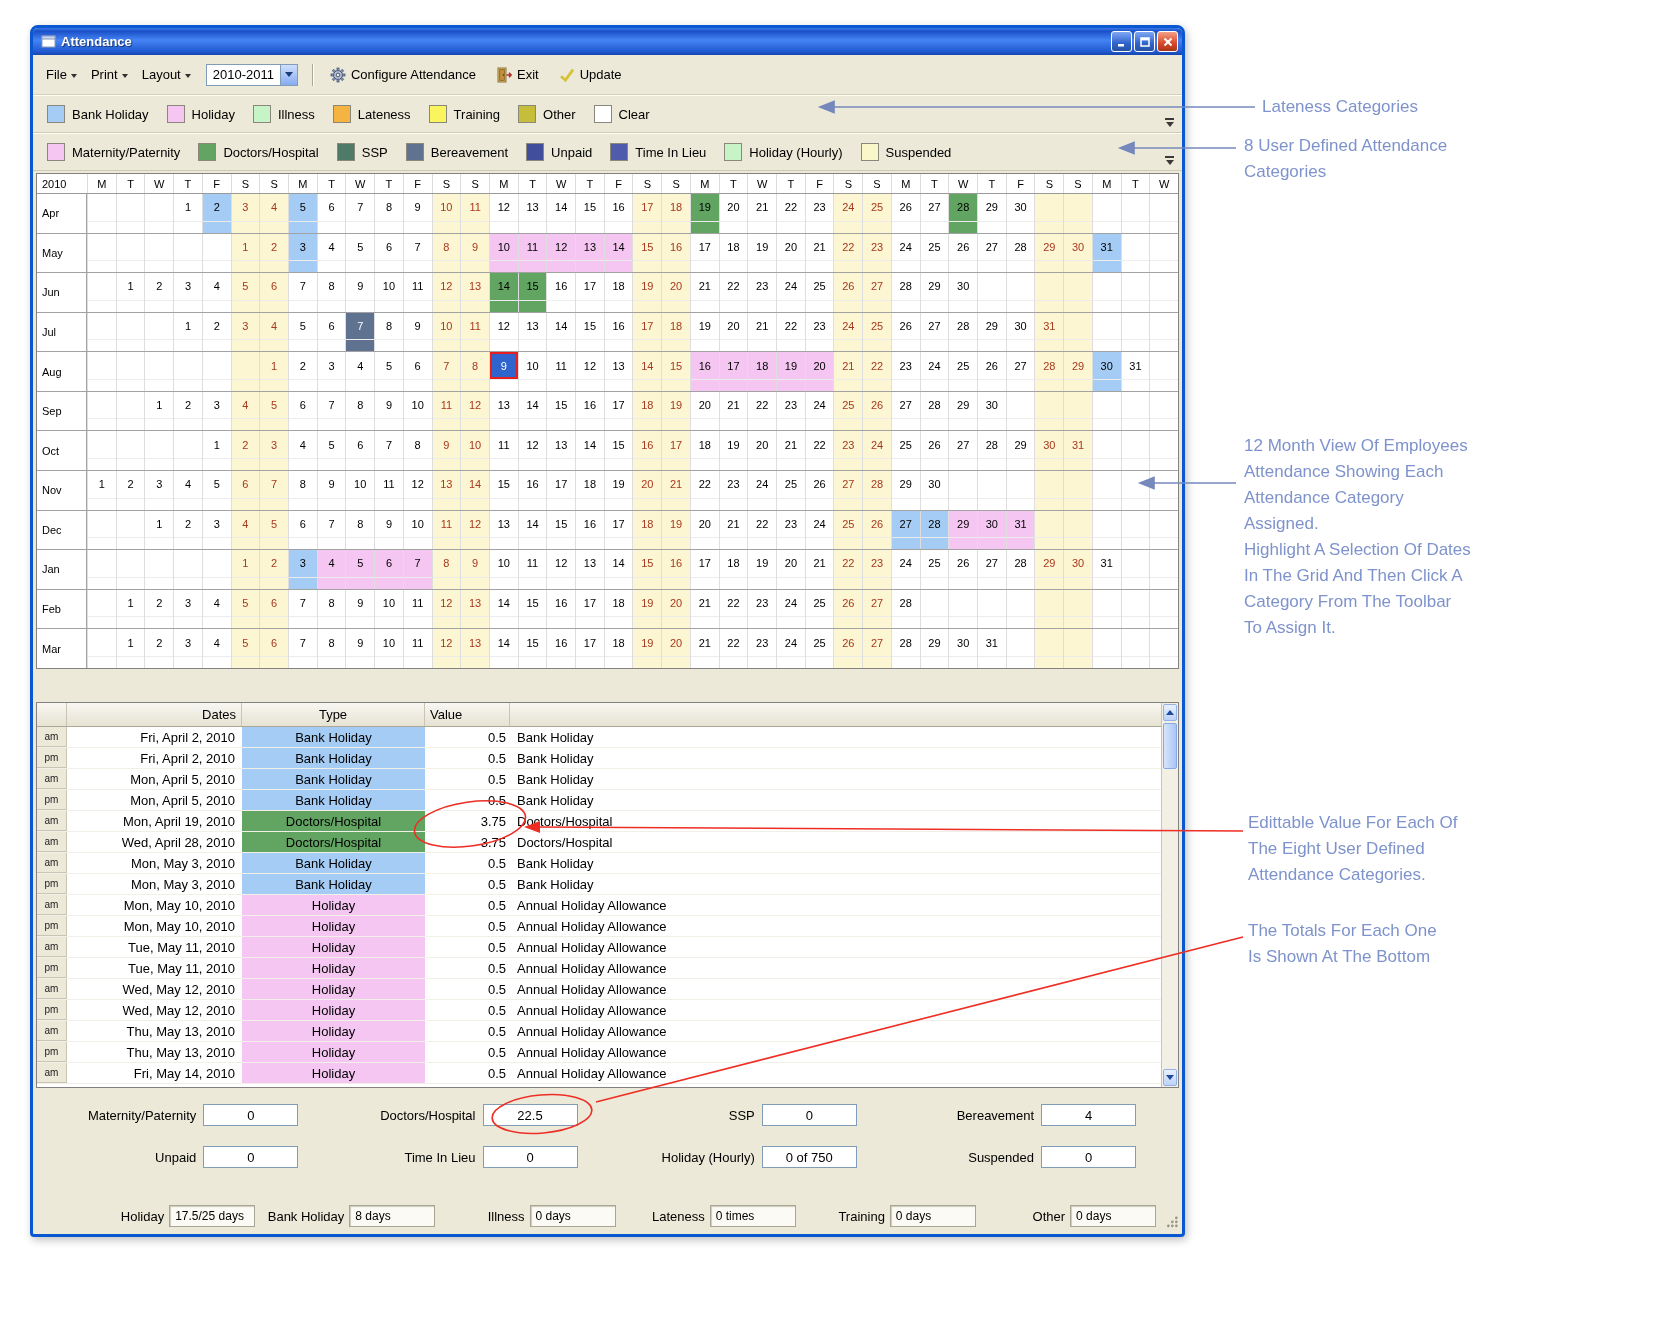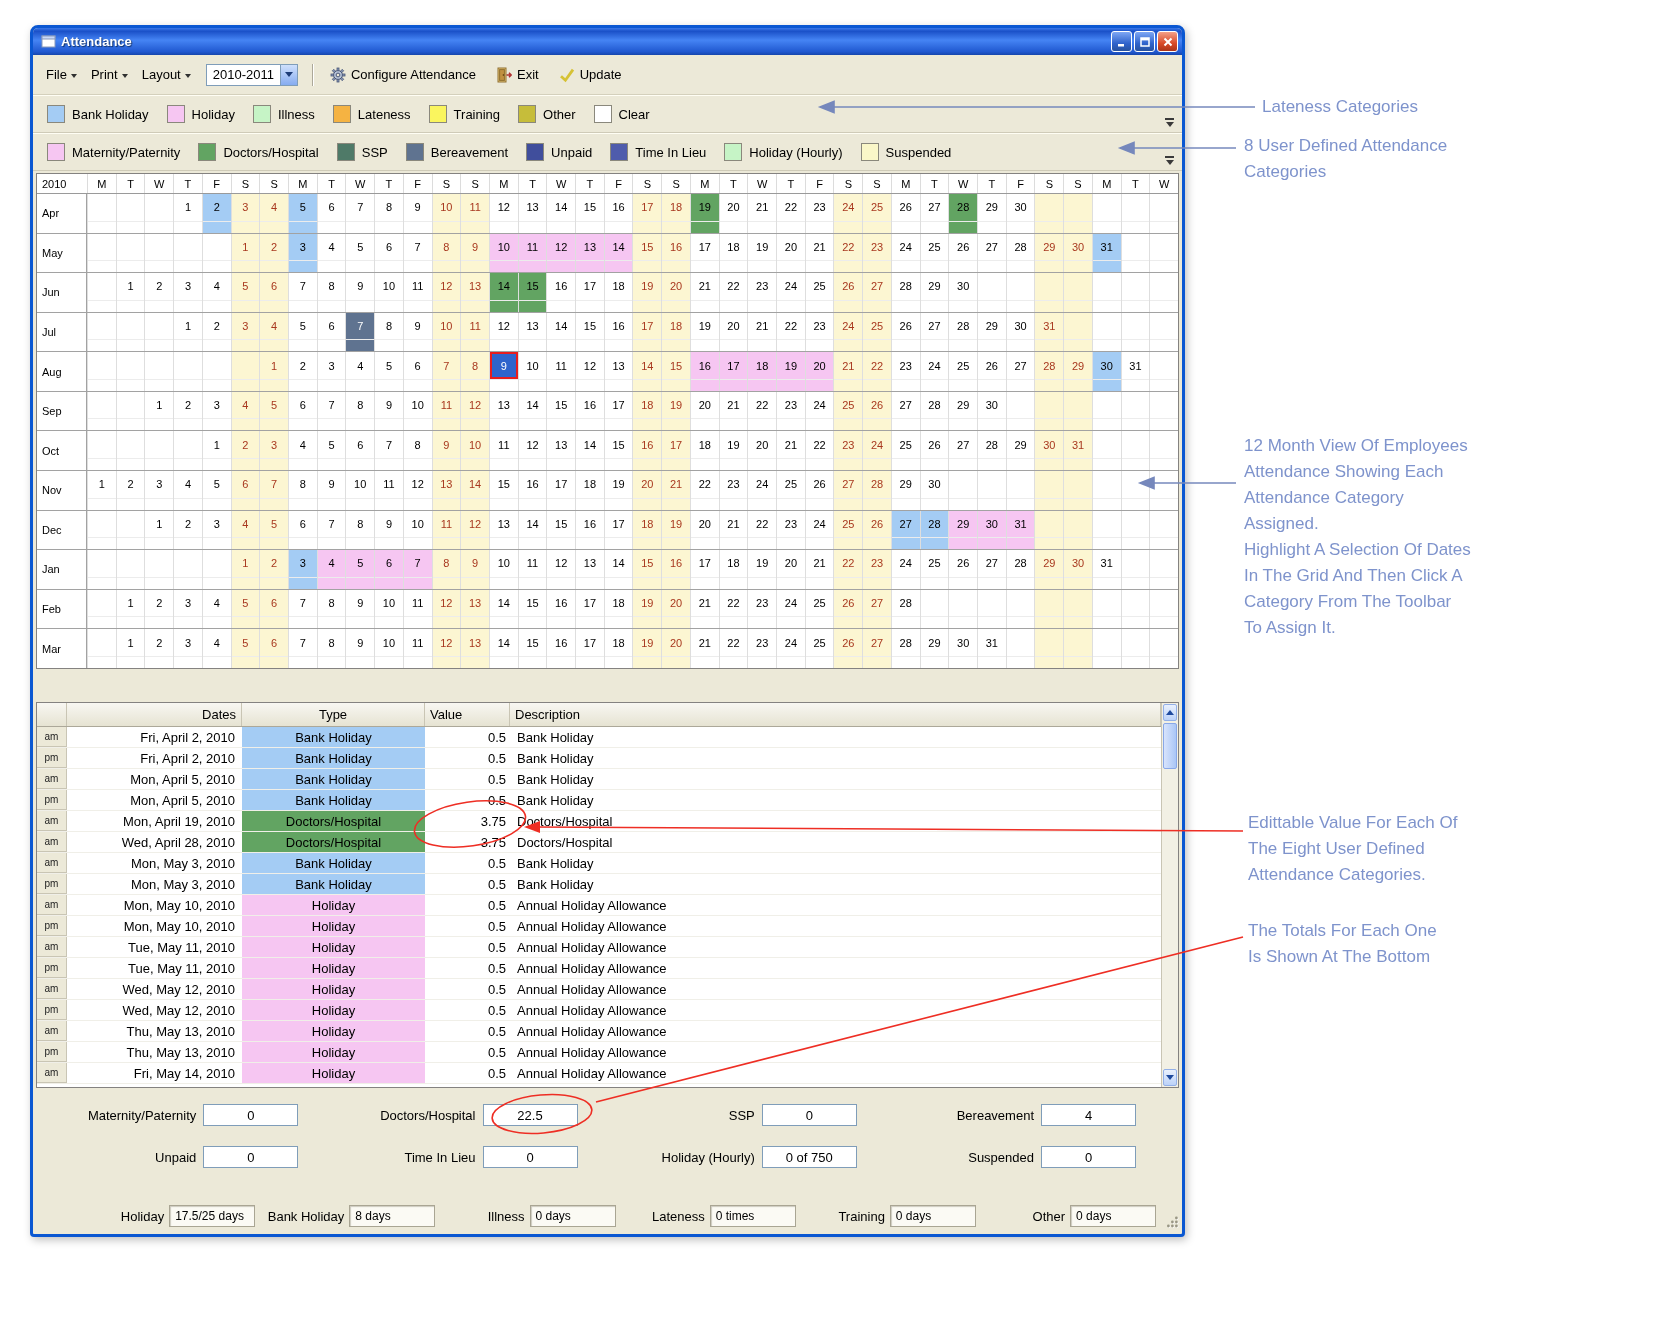--- a/index.html
+++ b/index.html
@@ -2209,21 +2209,20 @@
 
     <div class="mid-gap"></div>
 
     <div class="detail-wrap">
       <div class="dt-main">
         <div class="dt-head">
             <div class="dt-hcell c-ampm"></div>
             <div class="dt-hcell c-date">Dates</div>
             <div class="dt-hcell c-type">Type</div>
             <div class="dt-hcell c-value">Value</div>
-            <div class="dt-hcell c-desc">Description</div>
           </div>
         <div class="dt-body">
             <div class="dt-row">
               <div class="dt-ampm">am</div>
               <div class="dt-cell c-date">Fri, April 2, 2010</div>
               <div class="dt-cell c-type" style="background: rgb(164, 204, 244);">Bank Holiday</div>
               <div class="dt-cell c-value">0.5</div>
               <div class="dt-cell c-desc">Bank Holiday</div>
             </div>
             <div class="dt-row">

